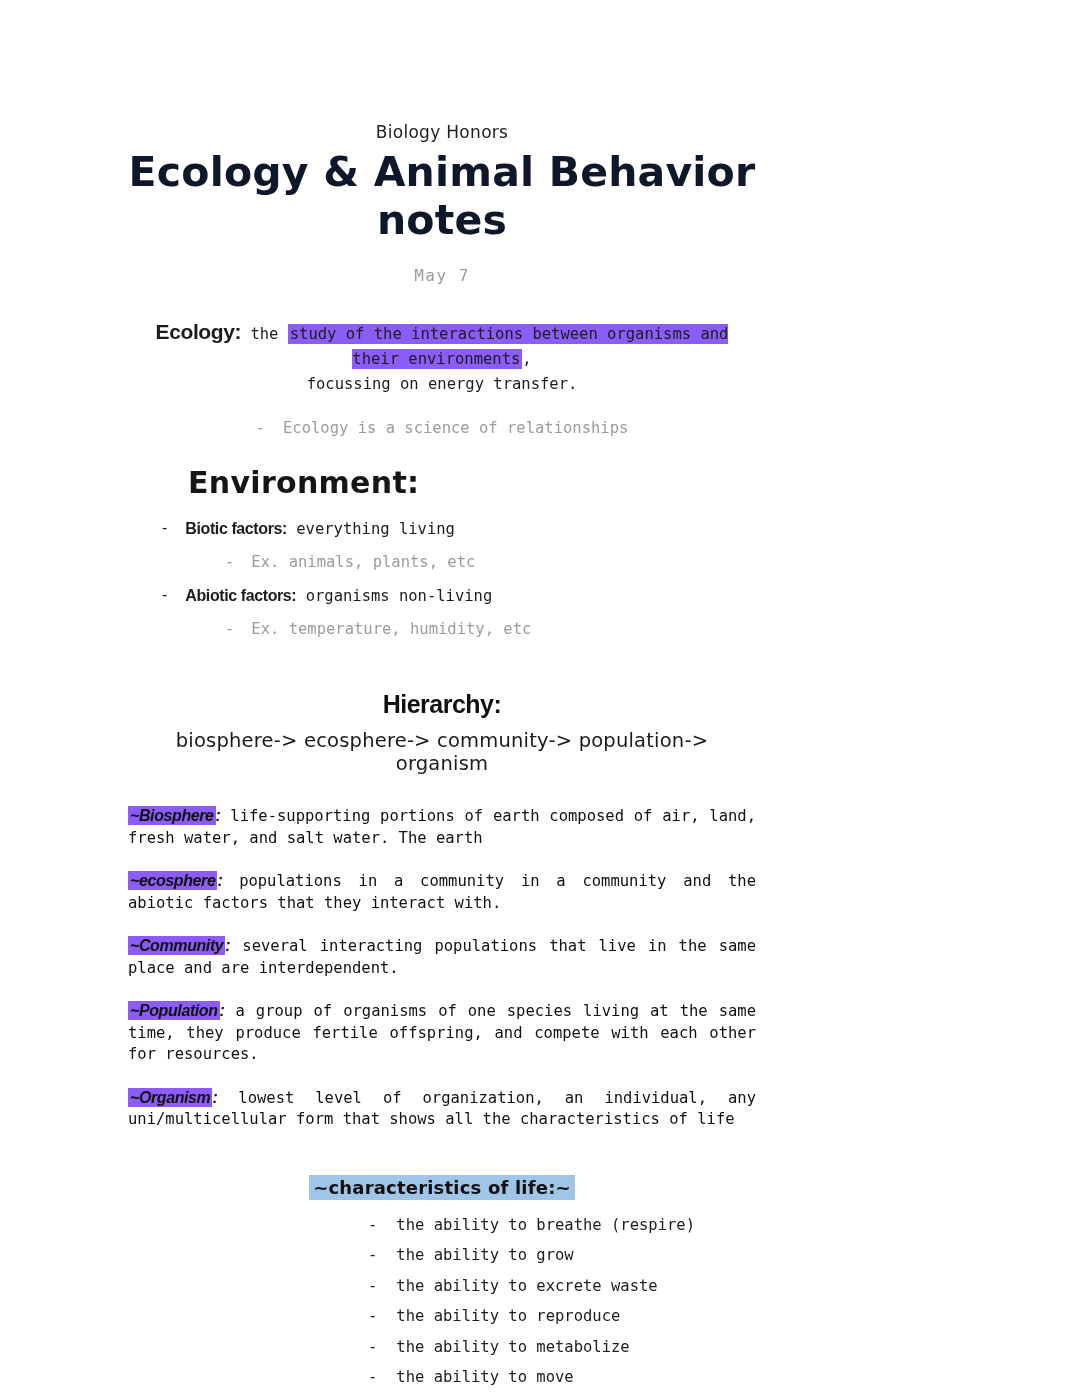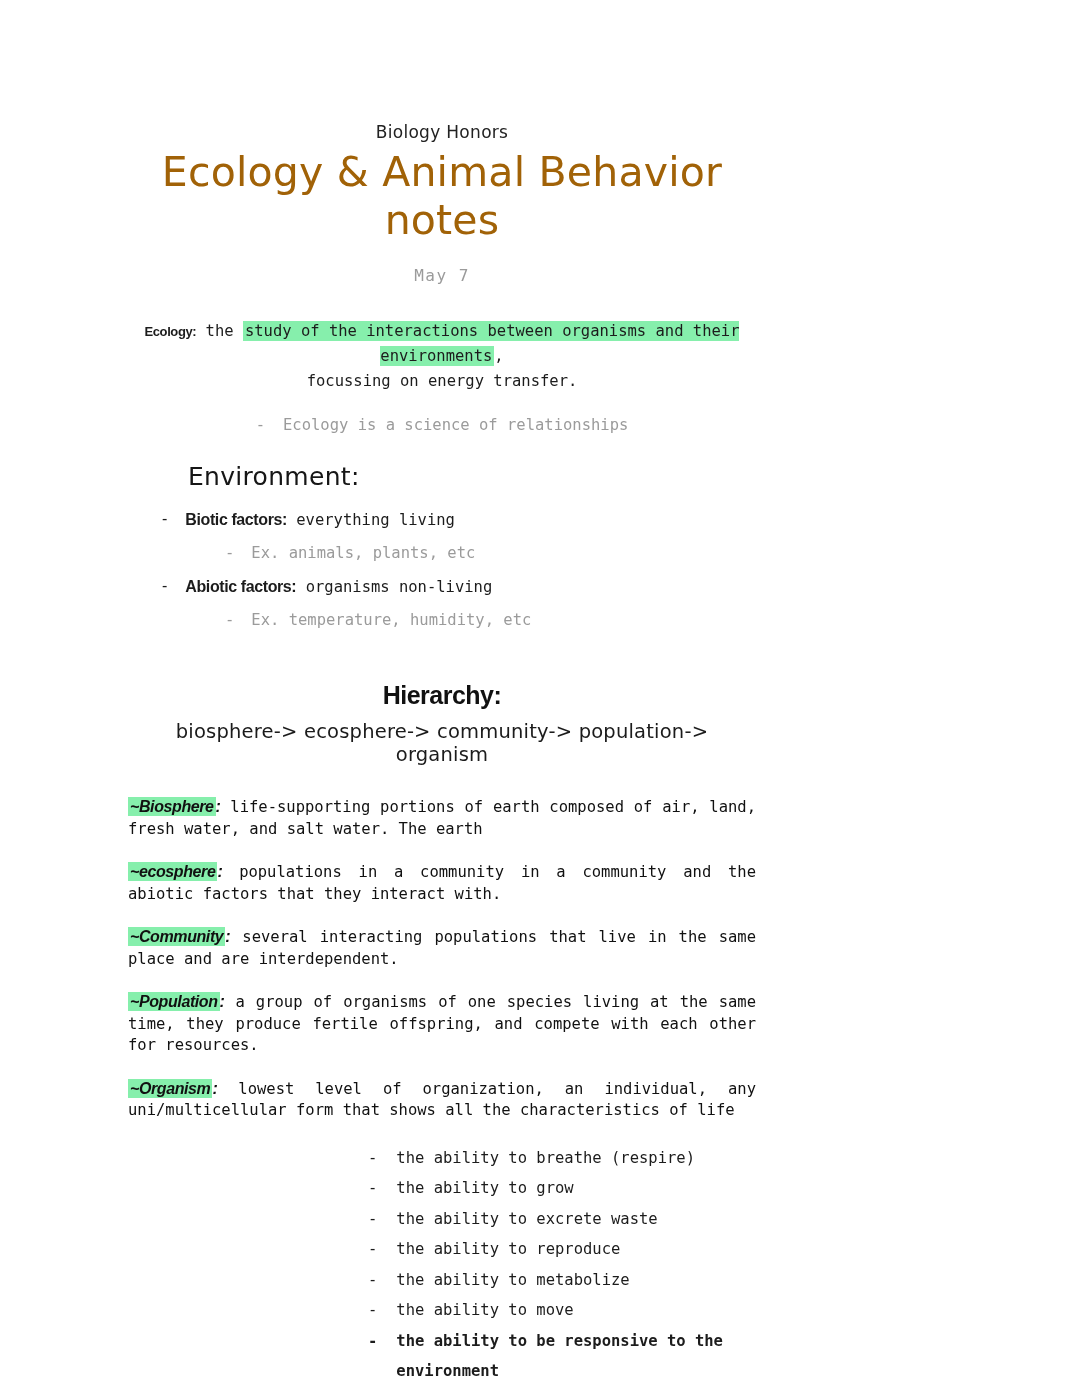--- a/index.html
+++ b/index.html
@@ -22,35 +22,35 @@
   
   .geo { font-family: "DejaVu Sans", sans-serif; }
 
   
   .hand {
     font-family: "Liberation Sans", sans-serif;
     font-weight: bold;
     letter-spacing: -0.4px;
   }
 
-  .hl-green { background: #86efac; padding: 1px 2px; }
+  .hl-green { background: #8b5cf6; padding: 1px 2px; }
   .hl-blue  { background: #9fc5e8; padding: 2px 4px; }
   .gray { color: #9b9b9b; }
 
   .course { font-size: 17px; letter-spacing: 0.3px; color: #222; }
-  .title  { font-size: 41px; font-weight: 400; letter-spacing: 0.2px; color: #a16207; margin-top: 6px; }
+  .title  { font-size: 41px; font-weight: 700; letter-spacing: 0.2px; color: #0f172a; margin-top: 6px; }
   .date   { font-size: 16px; letter-spacing: 1.5px; margin-top: 22px; }
 
   .intro { margin-top: 34px; font-size: 15.5px; line-height: 25px; }
-  .intro .hand { font-size: 13px; }
+  .intro .hand { font-size: 21px; }
 
   .note { margin-top: 22px; font-size: 15.5px; }
   .note .dash { margin-right: 18px; }
 
-  .env-heading { font-size: 25px; font-weight: 400; margin-top: 28px; margin-left: 60px; letter-spacing: 0.3px; color: #161616; }
+  .env-heading { font-size: 30px; font-weight: 700; margin-top: 28px; margin-left: 60px; letter-spacing: 0.3px; color: #161616; }
 
   .env-list { margin-top: 12px; font-size: 15.5px; }
   .env-row { padding-left: 32px; line-height: 33px; display: flex; }
   .env-row .dash { margin-right: 16px; }
   .env-row .hand { font-size: 16px; text-align: center; }
   .env-sub { padding-left: 97px; line-height: 33px; display: flex; }
   .env-sub .dash { margin-right: 17px; }
 
   .hier-heading { margin-top: 44px; font-size: 25px; letter-spacing: -0.5px; color: #111; }
   .hier-chain { margin-top: 10px; font-size: 19.5px; font-weight: 500; letter-spacing: 0.2px; color: #1b1b1b; }
@@ -143,20 +143,23 @@
       <span>a group of organisms of one species living at the same time, they produce fertile offspring, and compete with each other for resources.</span>
     </p>
 
     <p class="definition">
       <span class="hand term hl-green">~Organism</span><span class="hand term">:</span>
       <span>lowest level of organization, an individual, any uni/multicellular form that shows all the characteristics of life</span>
     </p>
 
   </div>
 
+  <div class="char-heading center geo">
+    <span class="hl-blue">~characteristics of life:~</span>
+  </div>
 
   <div class="abilities">
     <div class="ability-row">
       <span class="dash">-</span>
       <span>the ability to breathe (respire)</span>
     </div>
     <div class="ability-row">
       <span class="dash">-</span>
       <span>the ability to grow</span>
     </div>

